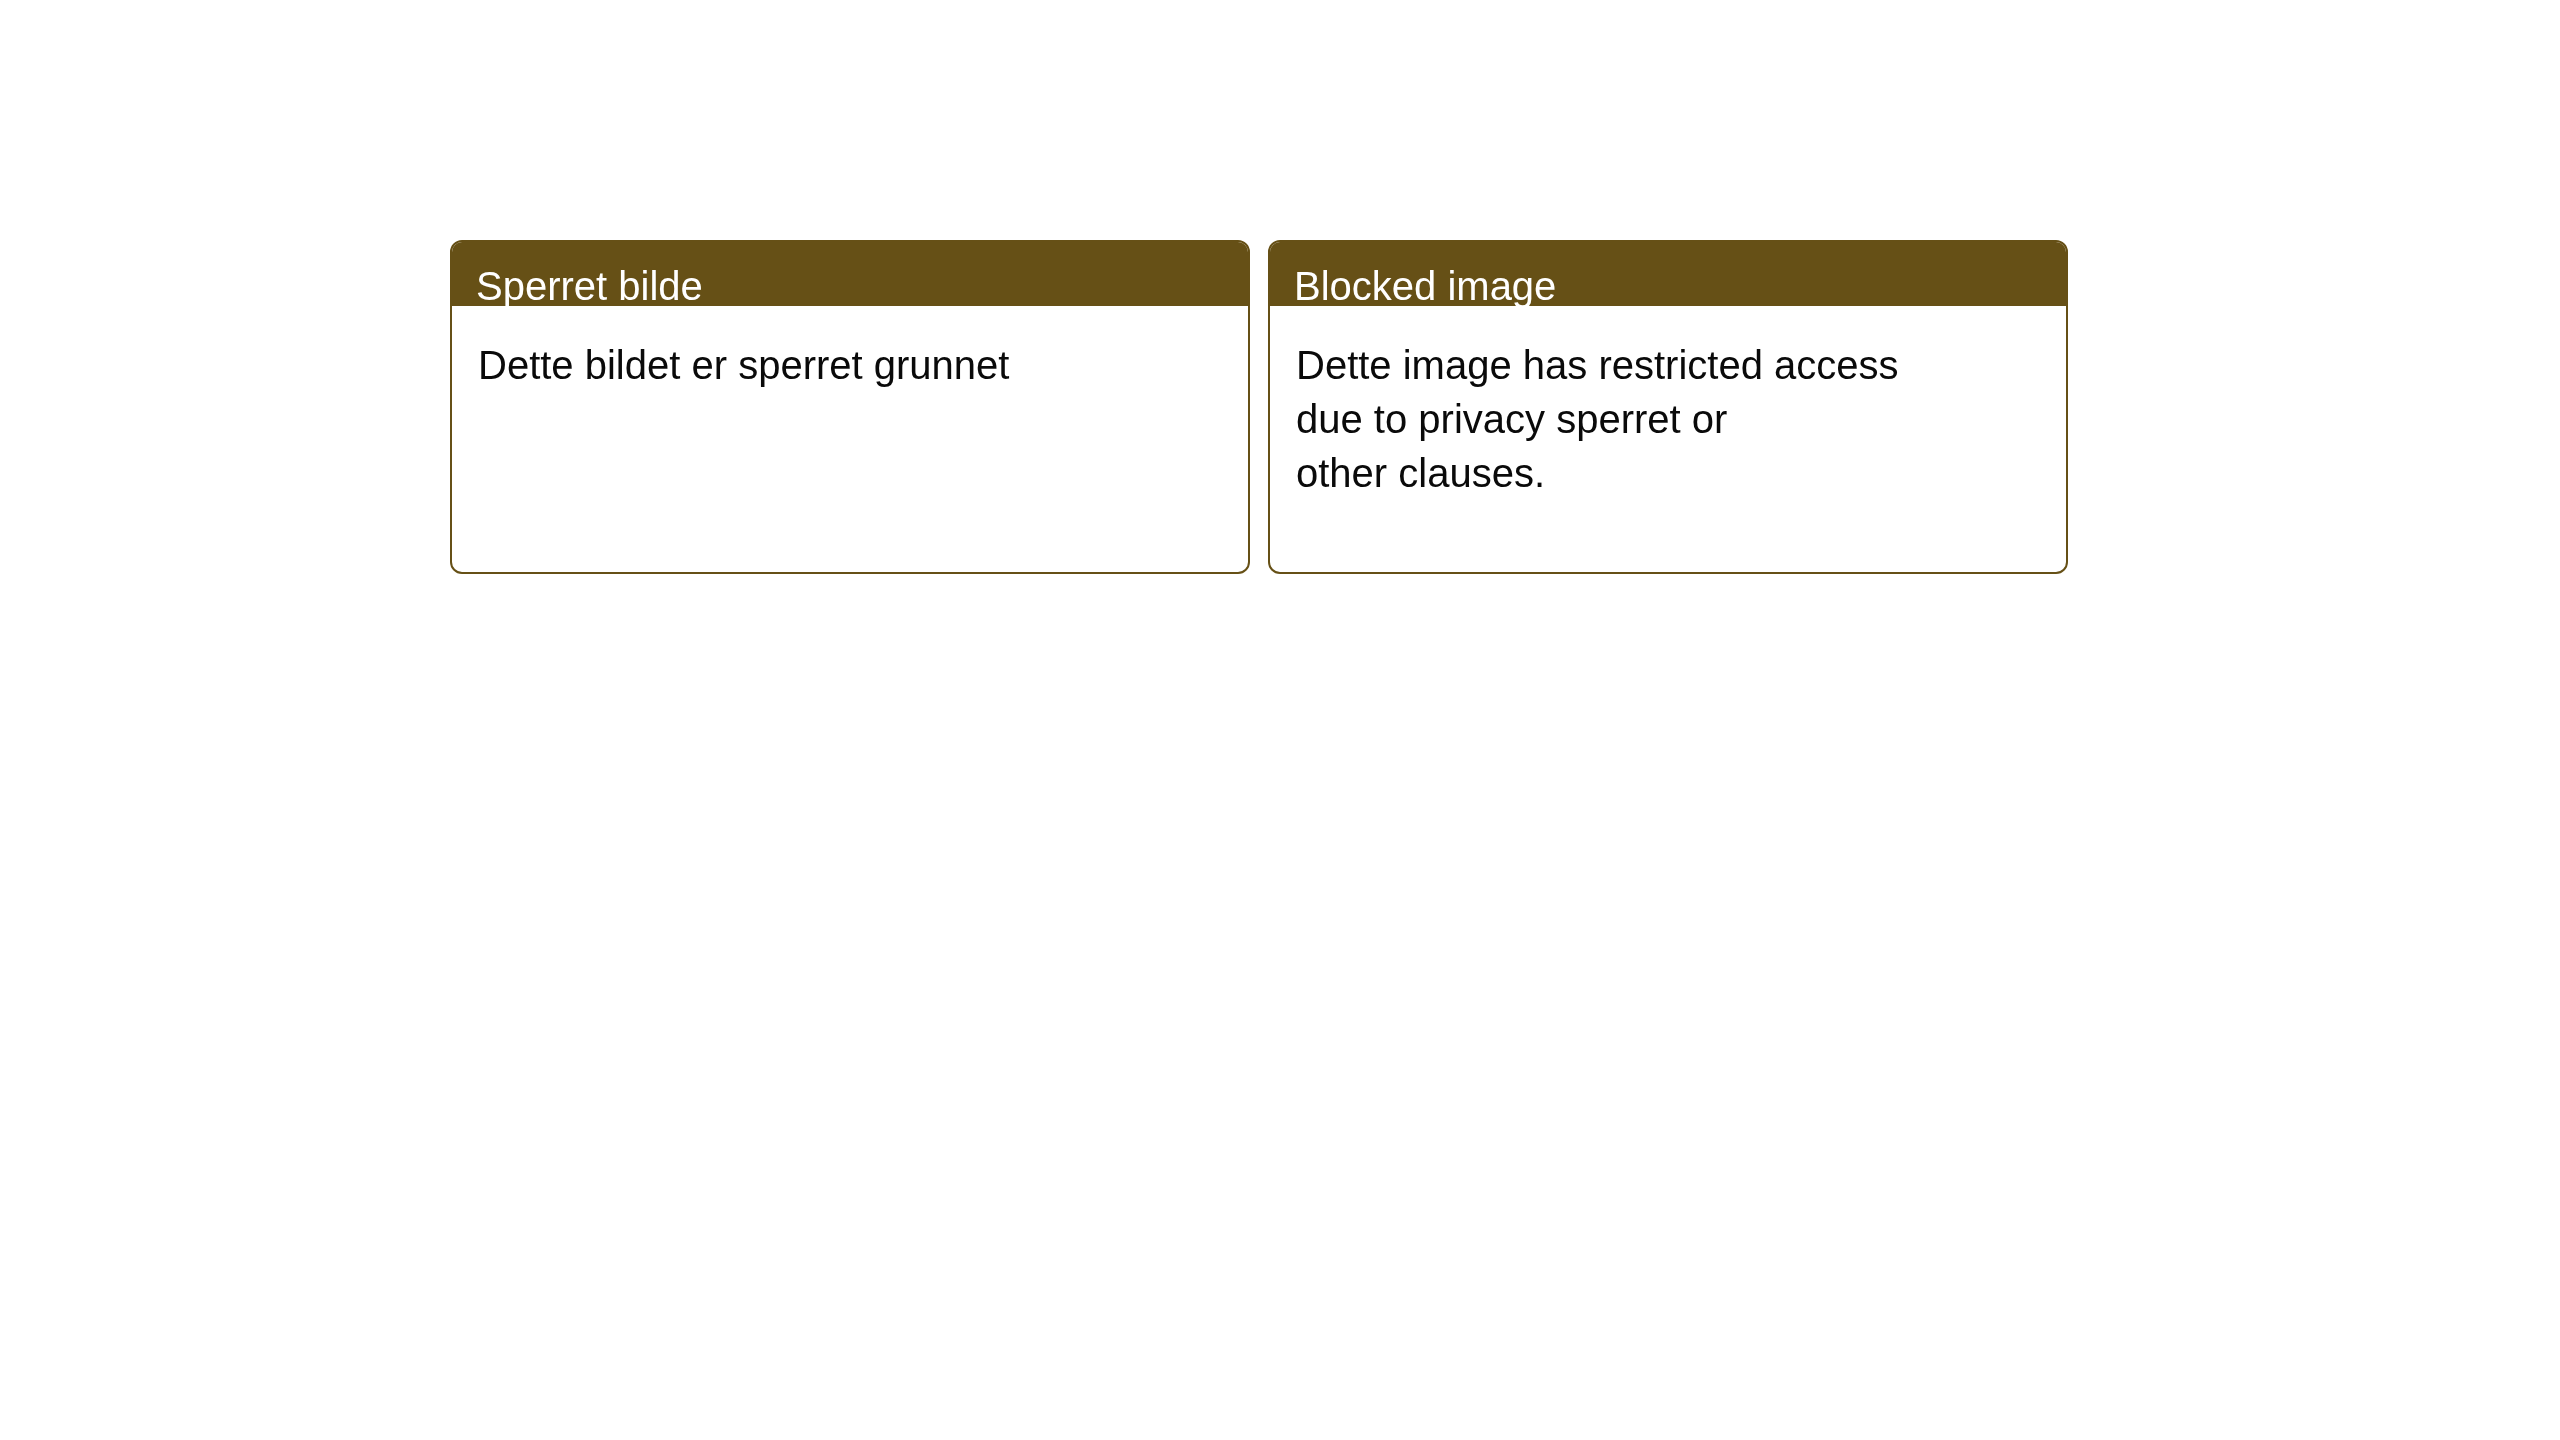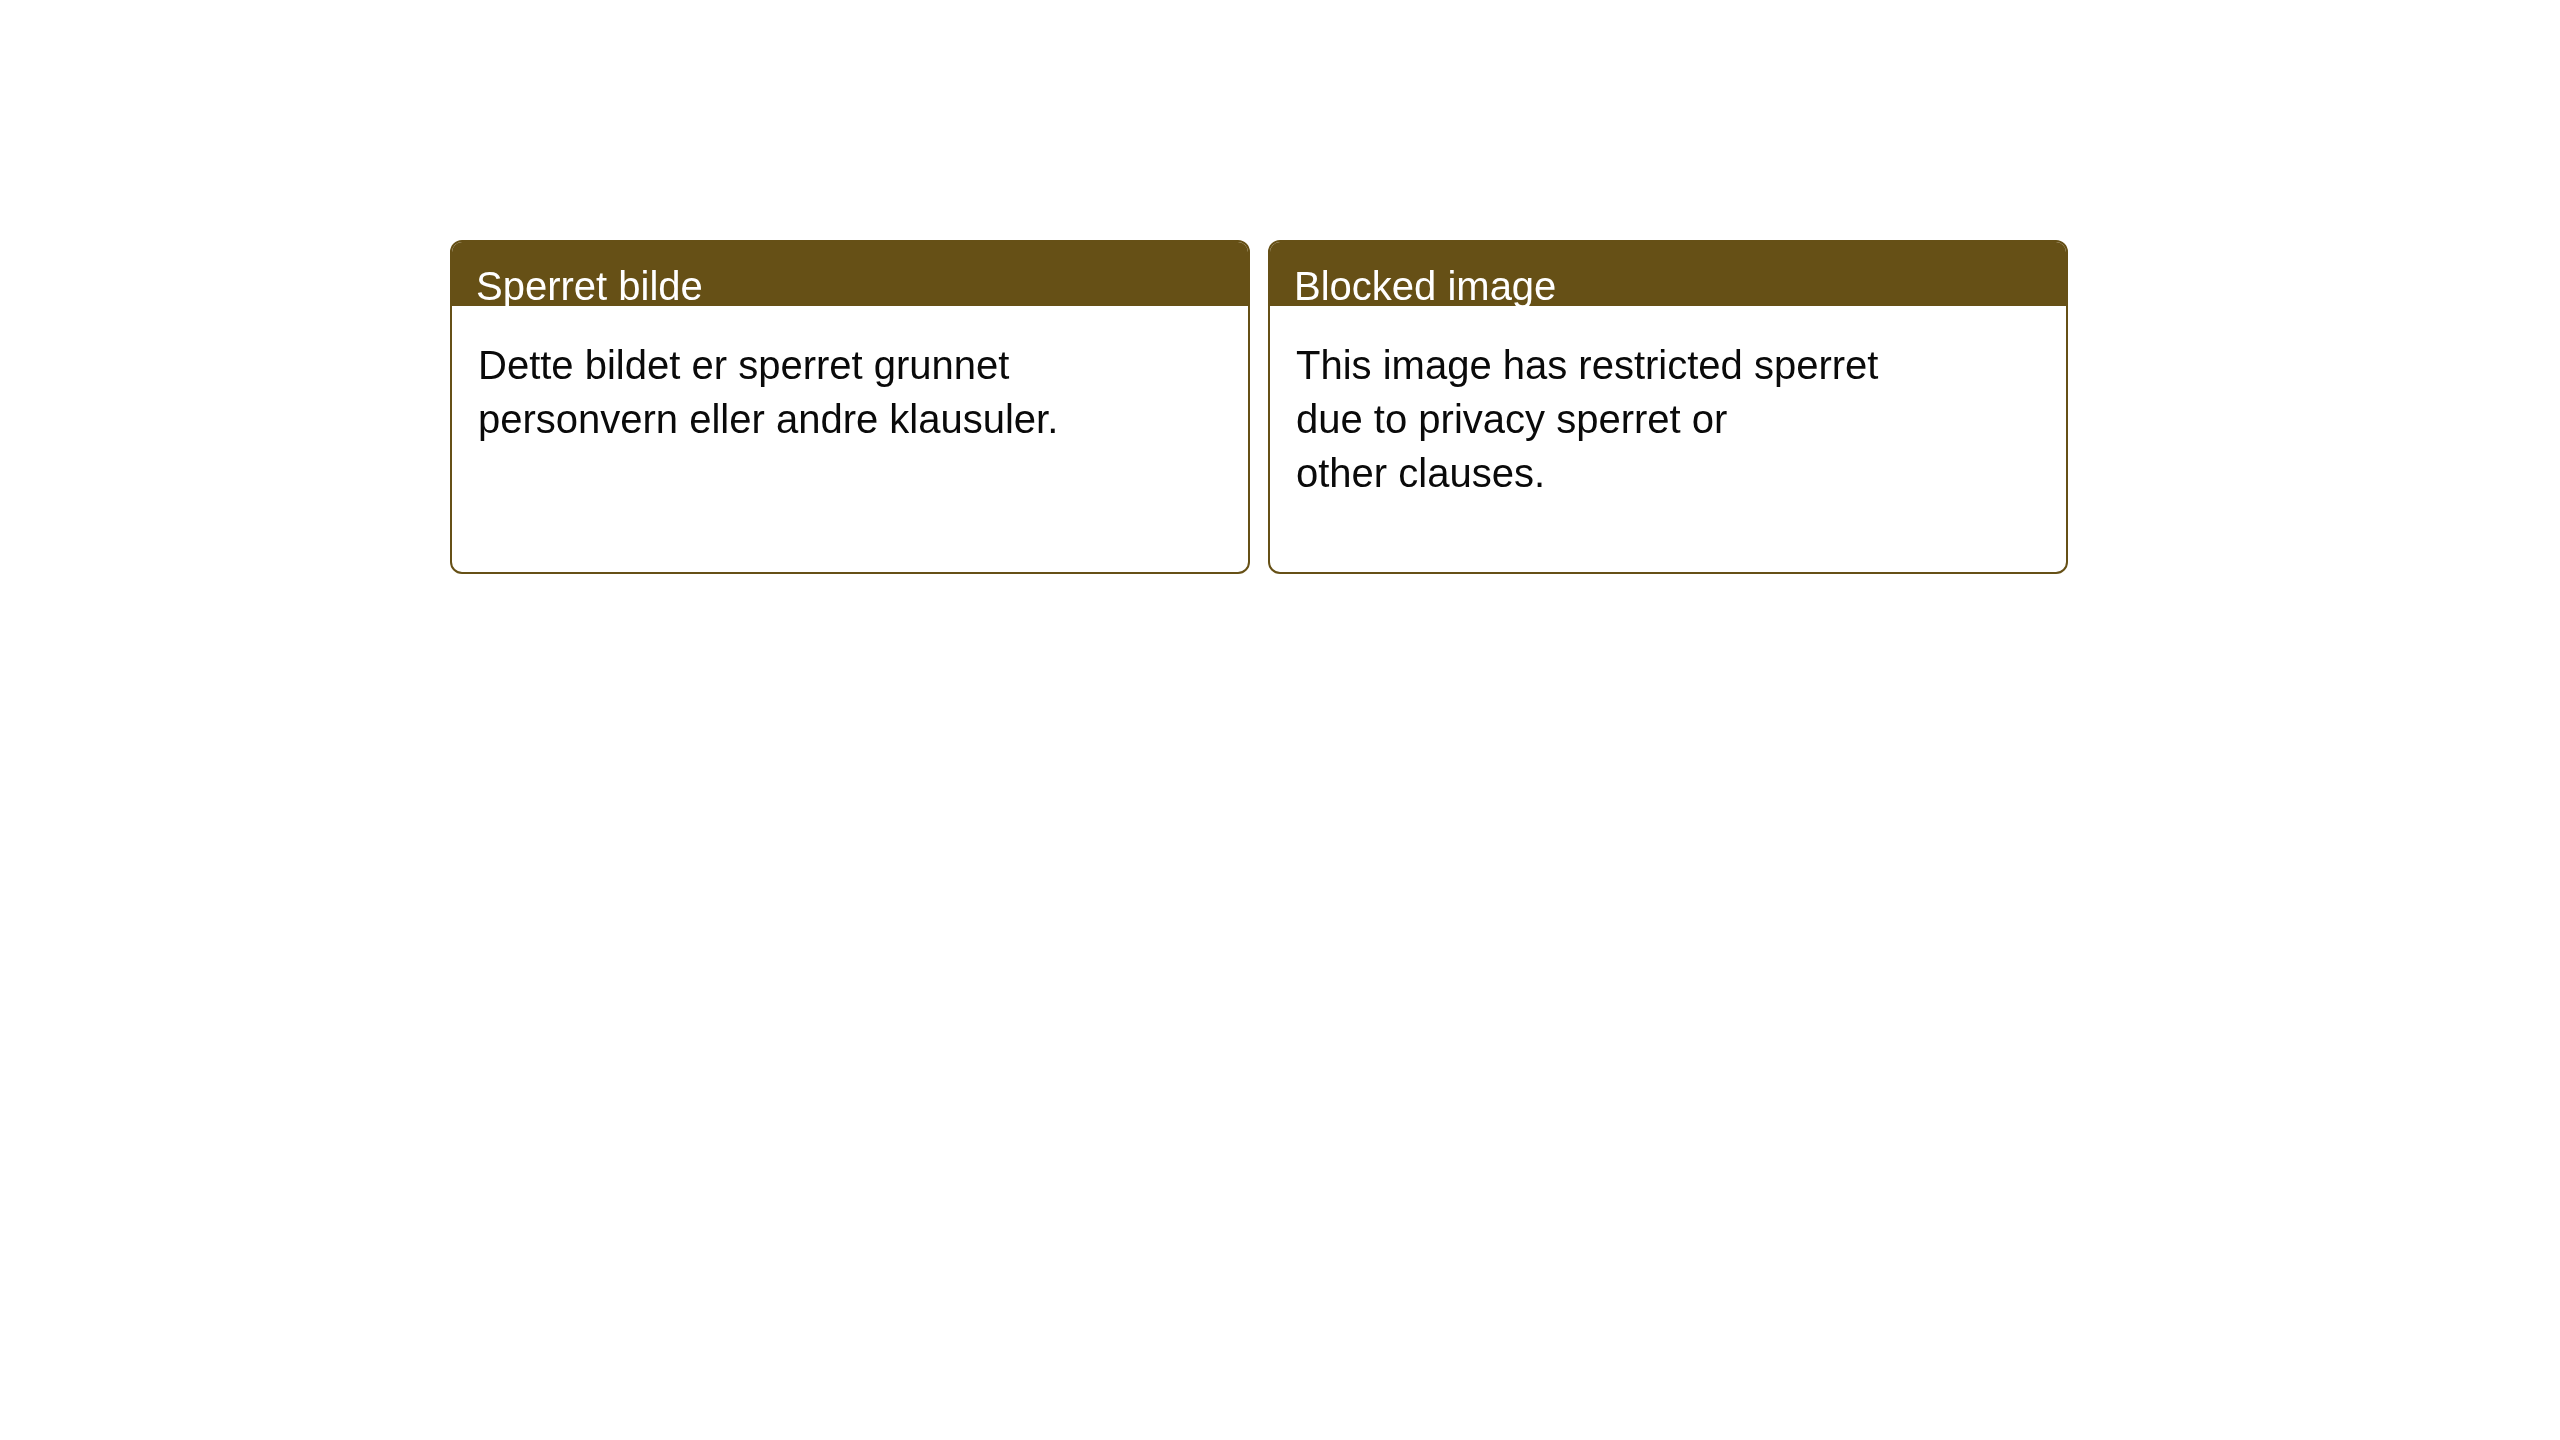--- a/index.html
+++ b/index.html
@@ -58,26 +58,25 @@
 </style>
 </head>
 <body>
 
 <div class="card left">
   <div class="card-header">
     <span>Sperret bilde</span>
   </div>
   <div class="card-body">
     <div class="body-line">Dette bildet er sperret grunnet</div>
-    <div class="body-line">personvern eller andre klausuler.</div>
   </div>
 </div>
 
 <div class="card right">
   <div class="card-header">
     <span>Blocked image</span>
   </div>
   <div class="card-body">
-    <div class="body-line">This image has restricted sperret</div>
+    <div class="body-line">Dette image has restricted access</div>
     <div class="body-line">due to privacy sperret or</div>
     <div class="body-line">other clauses.</div>
   </div>
 </div>
 
 </body></html>

